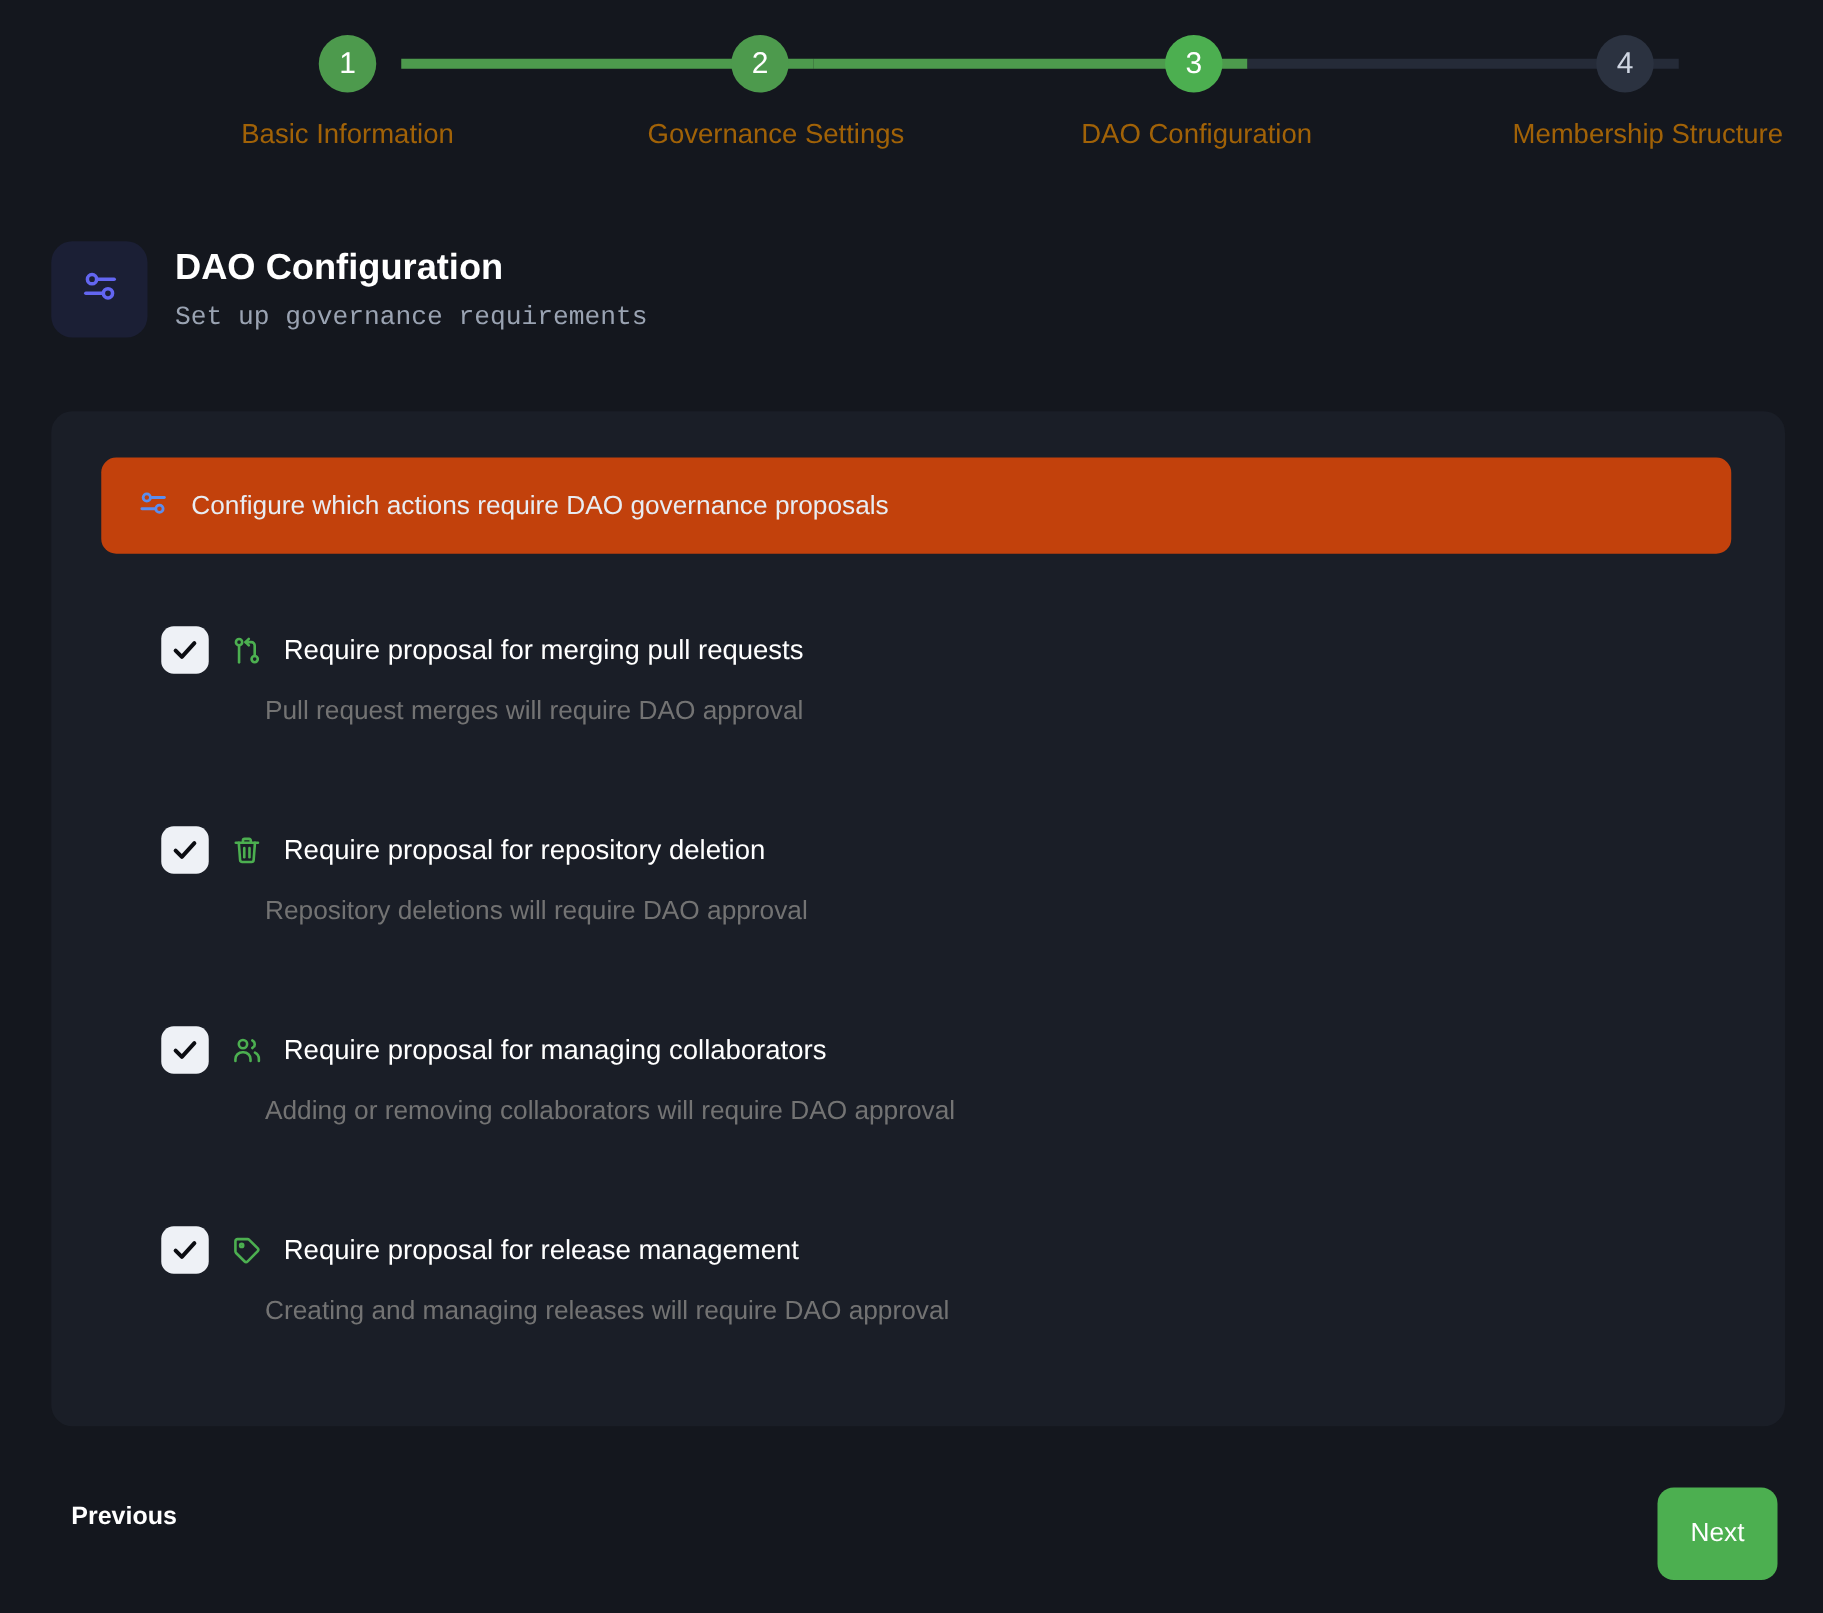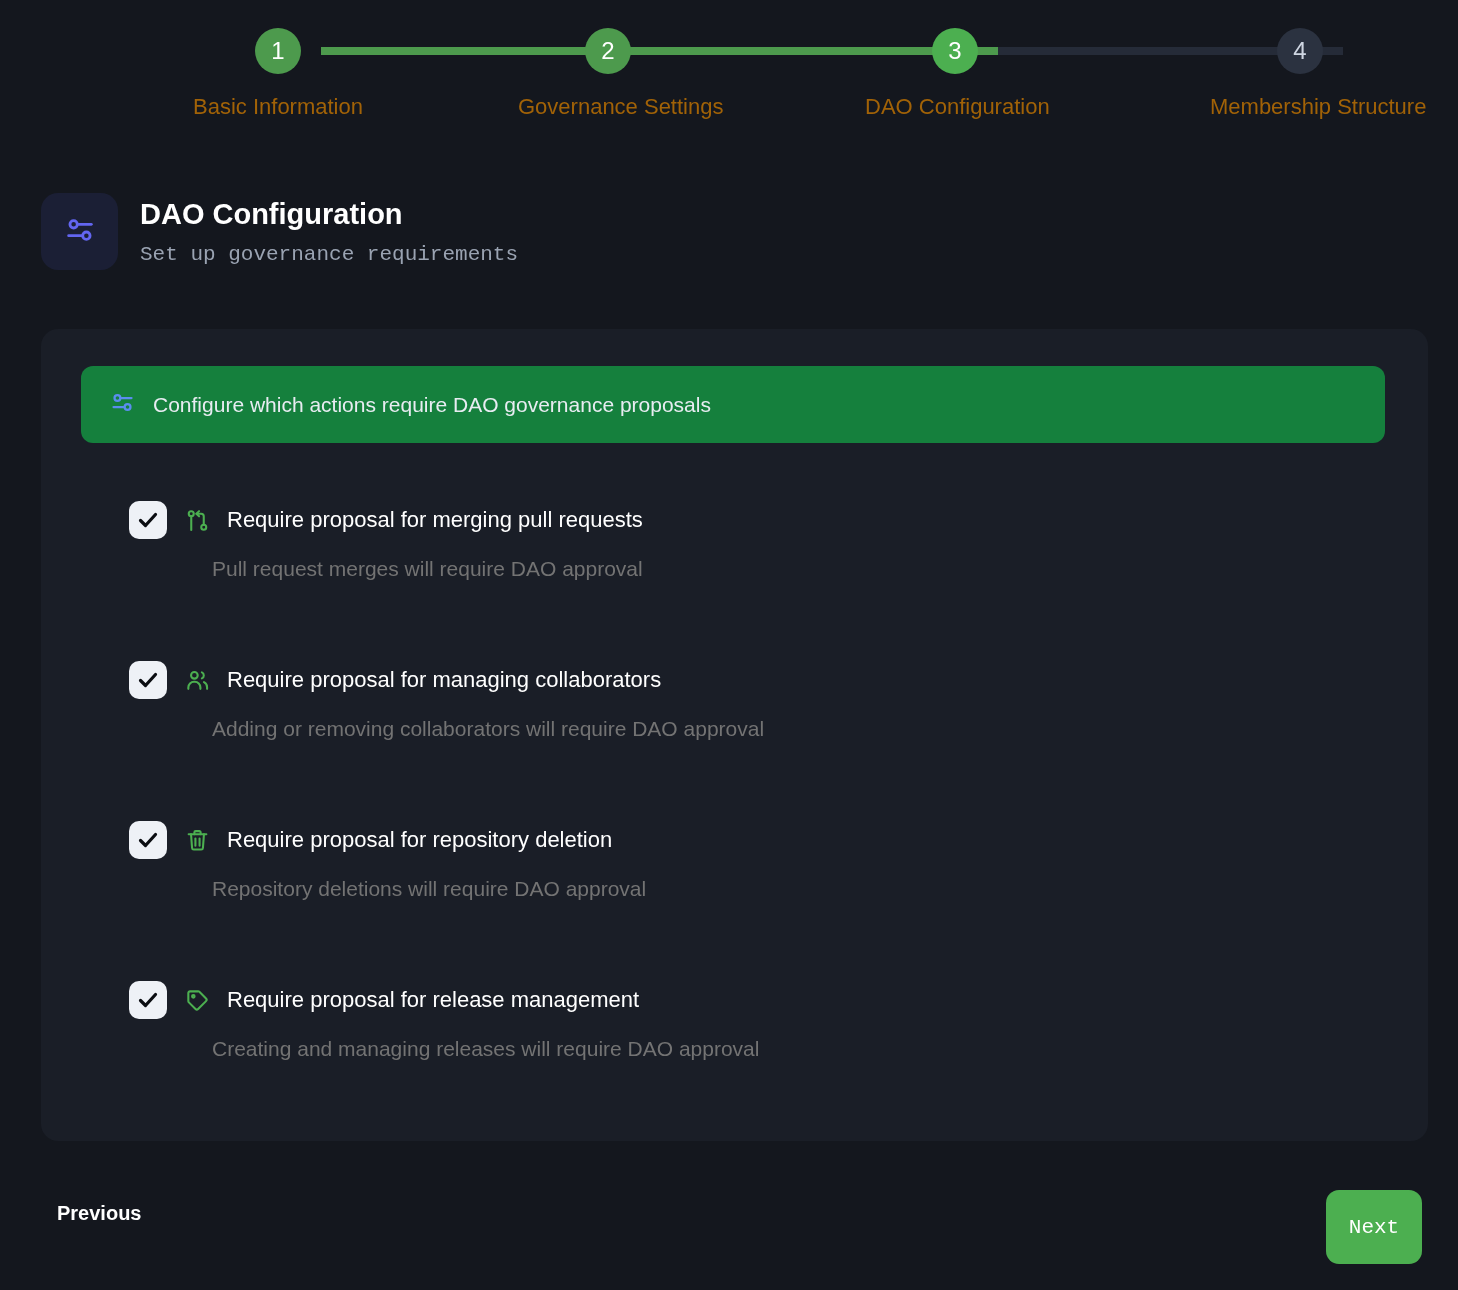--- a/index.html
+++ b/index.html
@@ -116,21 +116,21 @@
     background: #1a1e27;
     border-radius: 17px;
   }
 
   .banner {
     position: absolute;
     left: 40px;
     top: 37px;
     width: 1304px;
     height: 77px;
-    background: #15803d;
+    background: #c2410c;
     border-radius: 12px;
     display: flex;
     align-items: center;
     gap: 17px;
     padding: 16px 28px;
   }
   .banner-text {
     font-size: 21px;
     color: #e8ecf2;
   }
@@ -189,21 +189,21 @@
     right: 6px;
     top: 14px;
     width: 96px;
     height: 74px;
     border-radius: 13px;
     background: #4caf50;
     border: none;
     color: #ffffff;
     font-size: 21px;
     cursor: pointer;
-    font-family: Liberation Mono, monospace;
+    font-family: Liberation Sans, sans-serif;
   }
 </style>
 </head>
 <body>
 
 <div class="page">
 
   <div class="stepper">
     <div class="stepper-track">
 
@@ -298,50 +298,50 @@
 
       <div class="option-row">
         <div class="option-head">
           <div class="checkbox">
             <svg width="24" height="24" viewBox="0 0 24 24" fill="none" stroke="#0b0d12" stroke-width="3.2" stroke-linecap="round" stroke-linejoin="round">
               <polyline points="4.5,12.5 9.5,17.5 19.5,6.5"></polyline>
             </svg>
           </div>
           <span class="opt-icon">
             <svg width="25" height="25" viewBox="0 0 24 24" fill="none" stroke="#4caf50" stroke-width="2" stroke-linecap="round" stroke-linejoin="round">
-              <circle cx="9" cy="7" r="3.2"></circle>
-              <path d="M3.2 20v-1.4A5.4 5.4 0 0 1 8.6 13.2h0.8a5.4 5.4 0 0 1 5.4 5.4V20"></path>
-              <path d="M16.2 4.2a3.2 3.2 0 0 1 0 5.8"></path>
-              <path d="M18.2 13.6a5.4 5.4 0 0 1 3 4.9V20"></path>
+              <polyline points="3.5,6 20.5,6"></polyline>
+              <path d="M9 6V4.2A1.2 1.2 0 0 1 10.2 3h3.6A1.2 1.2 0 0 1 15 4.2V6"></path>
+              <path d="M5.8 6l1 13.2A1.6 1.6 0 0 0 8.4 20.7h7.2a1.6 1.6 0 0 0 1.6-1.5L18.2 6"></path>
+              <line x1="10" y1="10" x2="10" y2="17"></line>
+              <line x1="14" y1="10" x2="14" y2="17"></line>
             </svg>
           </span>
-          <span class="opt-label">Require proposal for managing collaborators</span>
-        </div>
-        <div class="opt-desc">Adding or removing collaborators will require DAO approval</div>
+          <span class="opt-label">Require proposal for repository deletion</span>
+        </div>
+        <div class="opt-desc">Repository deletions will require DAO approval</div>
       </div>
 
       <div class="option-row">
         <div class="option-head">
           <div class="checkbox">
             <svg width="24" height="24" viewBox="0 0 24 24" fill="none" stroke="#0b0d12" stroke-width="3.2" stroke-linecap="round" stroke-linejoin="round">
               <polyline points="4.5,12.5 9.5,17.5 19.5,6.5"></polyline>
             </svg>
           </div>
           <span class="opt-icon">
             <svg width="25" height="25" viewBox="0 0 24 24" fill="none" stroke="#4caf50" stroke-width="2" stroke-linecap="round" stroke-linejoin="round">
-              <polyline points="3.5,6 20.5,6"></polyline>
-              <path d="M9 6V4.2A1.2 1.2 0 0 1 10.2 3h3.6A1.2 1.2 0 0 1 15 4.2V6"></path>
-              <path d="M5.8 6l1 13.2A1.6 1.6 0 0 0 8.4 20.7h7.2a1.6 1.6 0 0 0 1.6-1.5L18.2 6"></path>
-              <line x1="10" y1="10" x2="10" y2="17"></line>
-              <line x1="14" y1="10" x2="14" y2="17"></line>
+              <circle cx="9" cy="7" r="3.2"></circle>
+              <path d="M3.2 20v-1.4A5.4 5.4 0 0 1 8.6 13.2h0.8a5.4 5.4 0 0 1 5.4 5.4V20"></path>
+              <path d="M16.2 4.2a3.2 3.2 0 0 1 0 5.8"></path>
+              <path d="M18.2 13.6a5.4 5.4 0 0 1 3 4.9V20"></path>
             </svg>
           </span>
-          <span class="opt-label">Require proposal for repository deletion</span>
-        </div>
-        <div class="opt-desc">Repository deletions will require DAO approval</div>
+          <span class="opt-label">Require proposal for managing collaborators</span>
+        </div>
+        <div class="opt-desc">Adding or removing collaborators will require DAO approval</div>
       </div>
 
       <div class="option-row">
         <div class="option-head">
           <div class="checkbox">
             <svg width="24" height="24" viewBox="0 0 24 24" fill="none" stroke="#0b0d12" stroke-width="3.2" stroke-linecap="round" stroke-linejoin="round">
               <polyline points="4.5,12.5 9.5,17.5 19.5,6.5"></polyline>
             </svg>
           </div>
           <span class="opt-icon">

